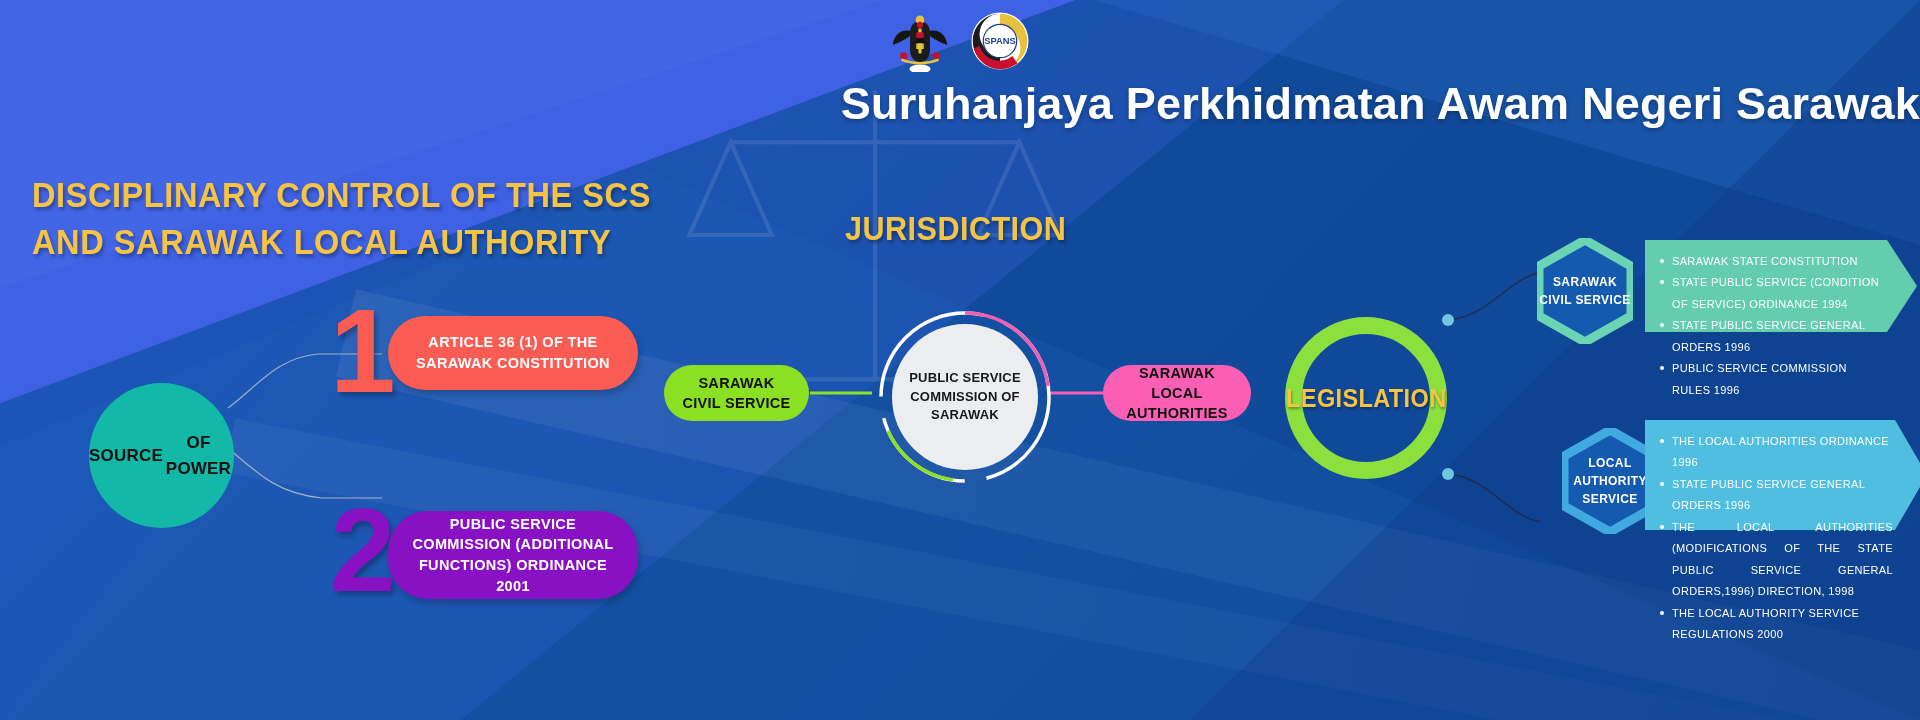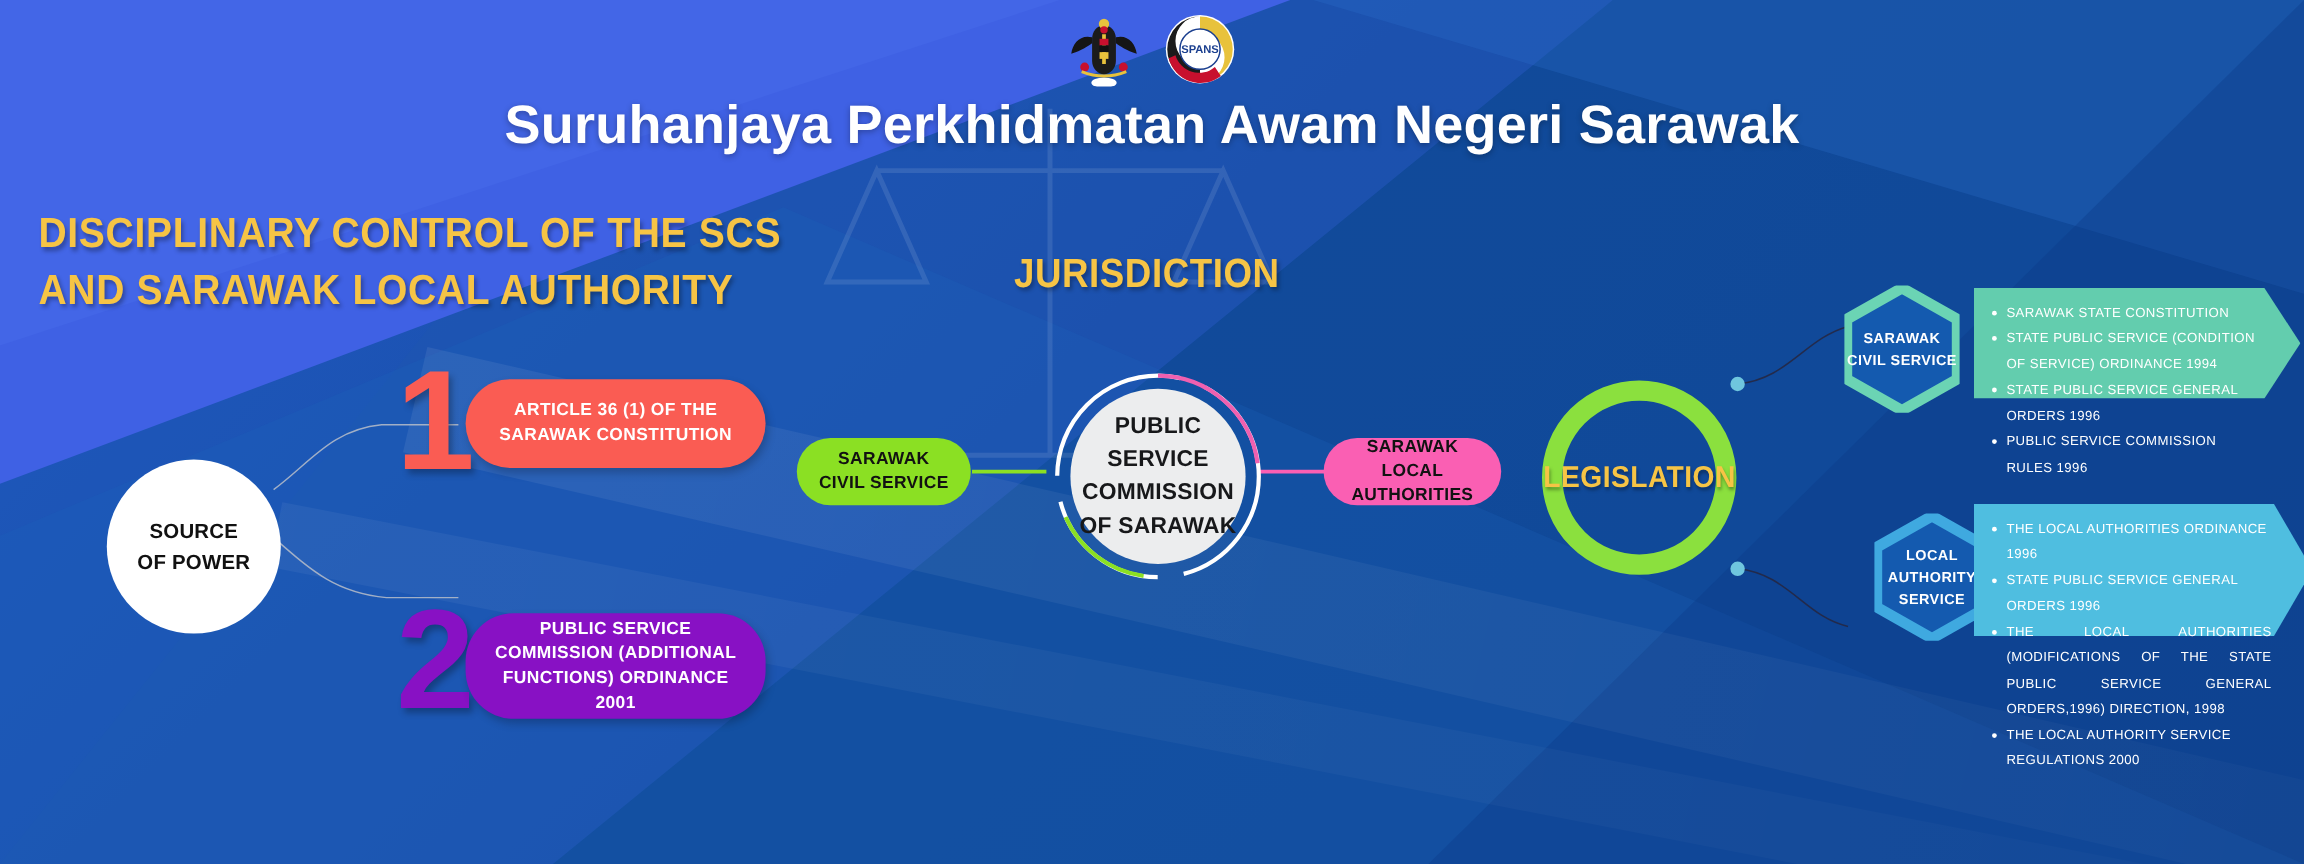--- a/index.html
+++ b/index.html
@@ -29,21 +29,21 @@
   .bg-beam{position:absolute;left:18%;top:40%;width:120%;height:90px;
       background:linear-gradient(90deg,rgba(255,255,255,.07),rgba(255,255,255,0));
       transform:rotate(13deg);transform-origin:left center;}
   .bg-beam2{position:absolute;left:12%;top:58%;width:120%;height:55px;
       background:linear-gradient(90deg,rgba(255,255,255,.05),rgba(255,255,255,0));
       transform:rotate(11deg);transform-origin:left center;}
   .bg-scale{position:absolute;left:660px;top:70px;width:430px;height:330px;
       opacity:.10;}
 
   
-  .header{position:absolute;left:0;top:0;width:1920px;text-align:center;}
+  .header{position:absolute;left:0;top:0;width:1920px;text-align:right;}
   .logos{display:flex;justify-content:center;align-items:center;gap:18px;
          padding-top:6px;height:70px;}
   .logo{width:62px;height:62px;}
   .site-title{margin-top:2px;color:#ffffff;font-size:45px;font-weight:bold;
       letter-spacing:.2px;text-shadow:0 2px 5px rgba(0,0,0,.30);
       font-family:"Liberation Sans Narrow","Liberation Sans",sans-serif;}
 
   
   .main-head{position:absolute;left:32px;top:172px;width:640px;
       color:#F6C445;font-weight:bold;font-size:35px;line-height:1.33;
@@ -52,21 +52,21 @@
       transform:scaleX(.93);transform-origin:left center;}
   .main-head div{white-space:nowrap;}
   .jur-head{position:absolute;left:845px;top:209px;
       color:#F6C445;font-weight:bold;font-size:34px;letter-spacing:.5px;
       text-shadow:2px 3px 4px rgba(0,0,0,.32);
       font-family:"Liberation Sans Narrow","Liberation Sans",sans-serif;
       transform:scaleX(.90);transform-origin:left center;}
 
   
   .source-circle{position:absolute;left:89px;top:383px;width:145px;height:145px;
-      border-radius:50%;background:#ffffff;display:flex;flex-direction:column;
+      border-radius:50%;background:#14b8a6;display:flex;flex-direction:row;
       align-items:center;justify-content:center;color:#111;font-weight:bold;
       font-size:17px;line-height:1.5;text-align:center;letter-spacing:.2px;}
 
   .num-item{position:absolute;height:74px;}
   .num-glyph{position:absolute;left:0;top:-24px;font-size:118px;font-weight:bold;
       line-height:1;font-family:"Liberation Sans Narrow","Liberation Sans",sans-serif;
       text-shadow:3px 4px 5px rgba(0,0,0,.28);}
   .num-pill{position:absolute;left:58px;top:0;width:250px;height:74px;
       border-radius:40px;display:flex;align-items:center;justify-content:center;
       text-align:center;color:#fff;font-size:14.5px;line-height:1.42;
@@ -81,21 +81,21 @@
   .item2 .num-pill{background:#8811C4;height:88px;}
 
   .connector{position:absolute;pointer-events:none;}
 
   
   .center-wrap{position:absolute;left:865px;top:298px;width:200px;height:195px;}
   .ring-svg{position:absolute;left:0;top:0;}
   .center-circle{position:absolute;left:27px;top:26px;width:146px;height:146px;
       border-radius:50%;background:#ECEDEE;display:flex;align-items:center;
       justify-content:center;text-align:center;color:#17181a;font-weight:bold;
-      font-size:19px;line-height:1.45;letter-spacing:.2px;
+      font-size:13px;line-height:1.45;letter-spacing:.2px;
       font-family:"Liberation Sans Narrow","Liberation Sans",sans-serif;}
 
   .side-pill{position:absolute;height:56px;border-radius:30px;display:flex;
       align-items:center;justify-content:center;text-align:center;
       color:#121212;font-weight:bold;font-size:14.5px;line-height:1.4;
       letter-spacing:.3px;padding:0 16px;box-sizing:border-box;
       font-family:"Liberation Sans Narrow","Liberation Sans",sans-serif;}
   .pill-left{left:664px;top:365px;width:145px;background:#8BE023;}
   .pill-right{left:1103px;top:365px;width:148px;background:#FA5FB3;}
 

